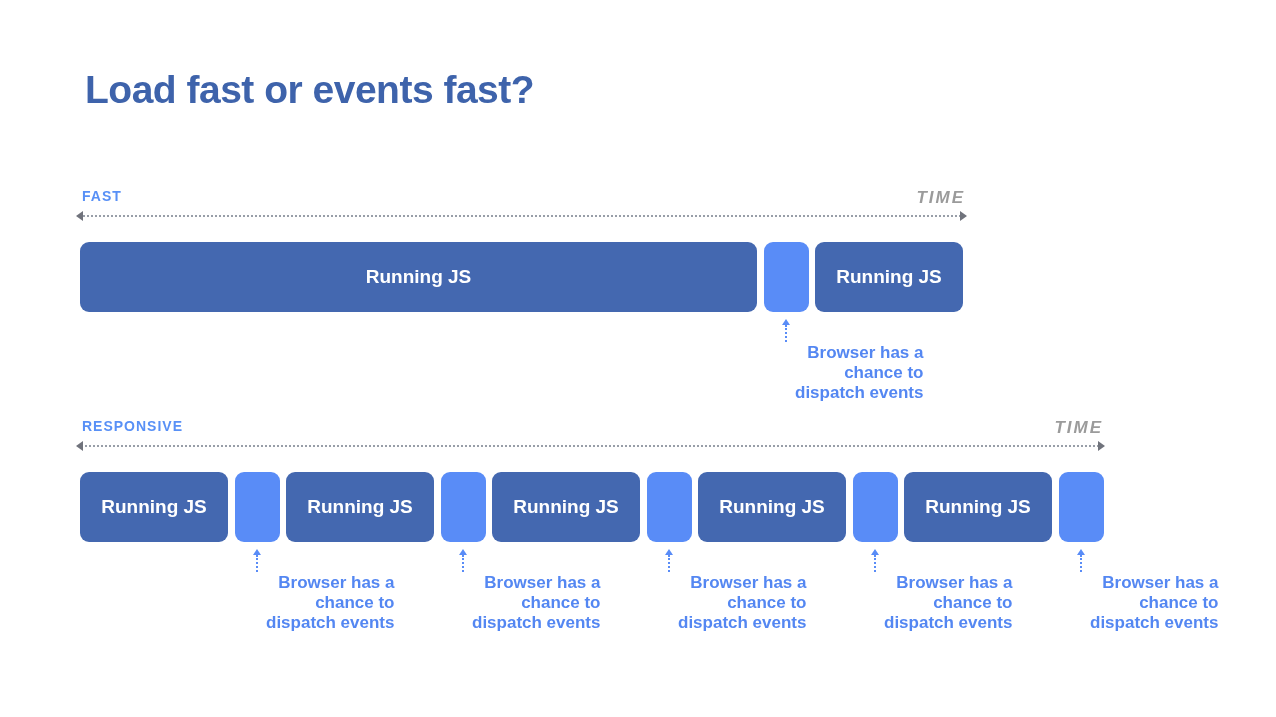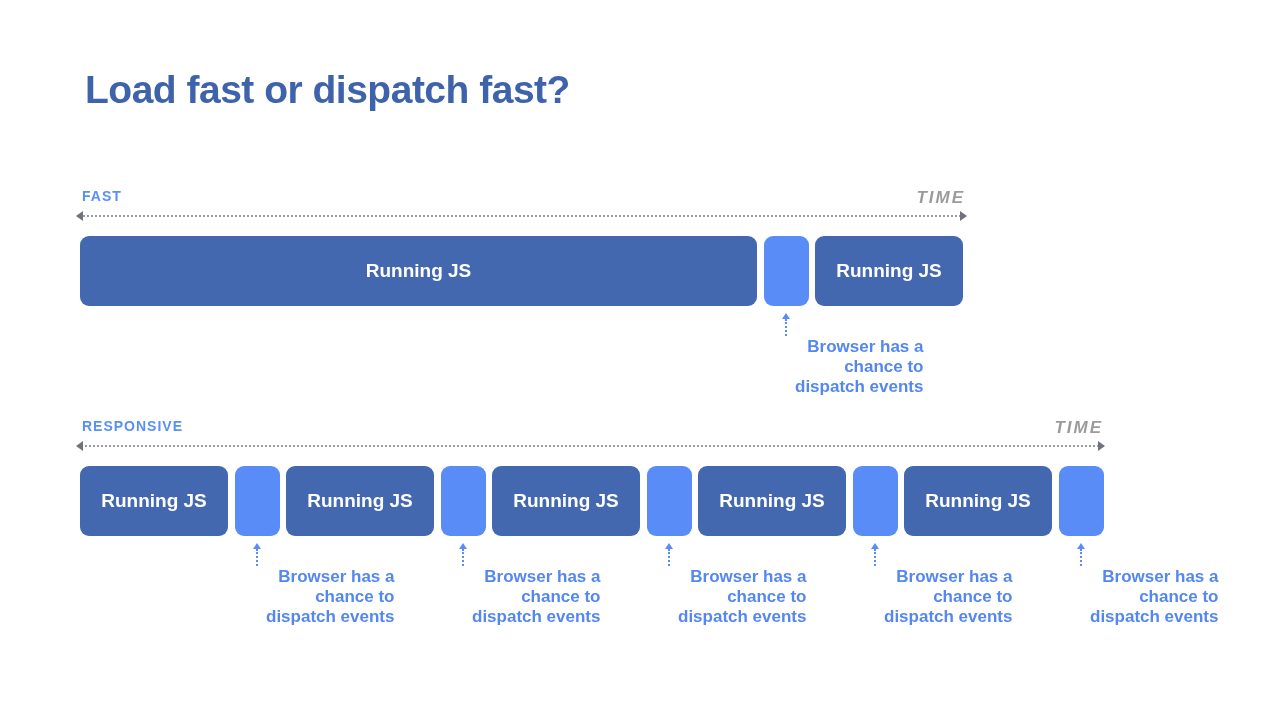--- a/index.html
+++ b/index.html
@@ -64,21 +64,21 @@
   .tl-axis::after {
     content: "";
     position: absolute;
     right: -2px; top: -6px;
     border: 5px solid transparent;
     border-left: 7px solid var(--arrow, #70737c);
     border-right: 0;
   }
   .tl-blocks {
     position: relative;
-    margin-top: 19px;
+    margin-top: 25px;
     margin-left: 2px;
     display: flex;
     column-gap: 6.5px;
     height: 56px;
   }
   .block {
     height: 70px;
     border-radius: 9px;
     flex: 0 0 auto;
   }
@@ -122,21 +122,21 @@
     line-height: 20px;
     color: var(--caption, #5487f2);
     white-space: pre-line;
     text-align: right;
   }
 </style>
 </head>
 <body>
 
 <div id="slide">
-  <h1 class="slide-title">Load fast or dispatch fast?</h1>
+  <h1 class="slide-title">Load fast or events fast?</h1>
 
   <section class="timeline tl-fast">
     <div class="tl-header">
       <span class="tl-label">FAST</span>
       <span class="tl-time">TIME</span>
     </div>
     <div class="tl-axis"></div>
     <div class="tl-blocks">
         <div class="block bar" style="width: 677px;">
           <span>Running JS</span>

